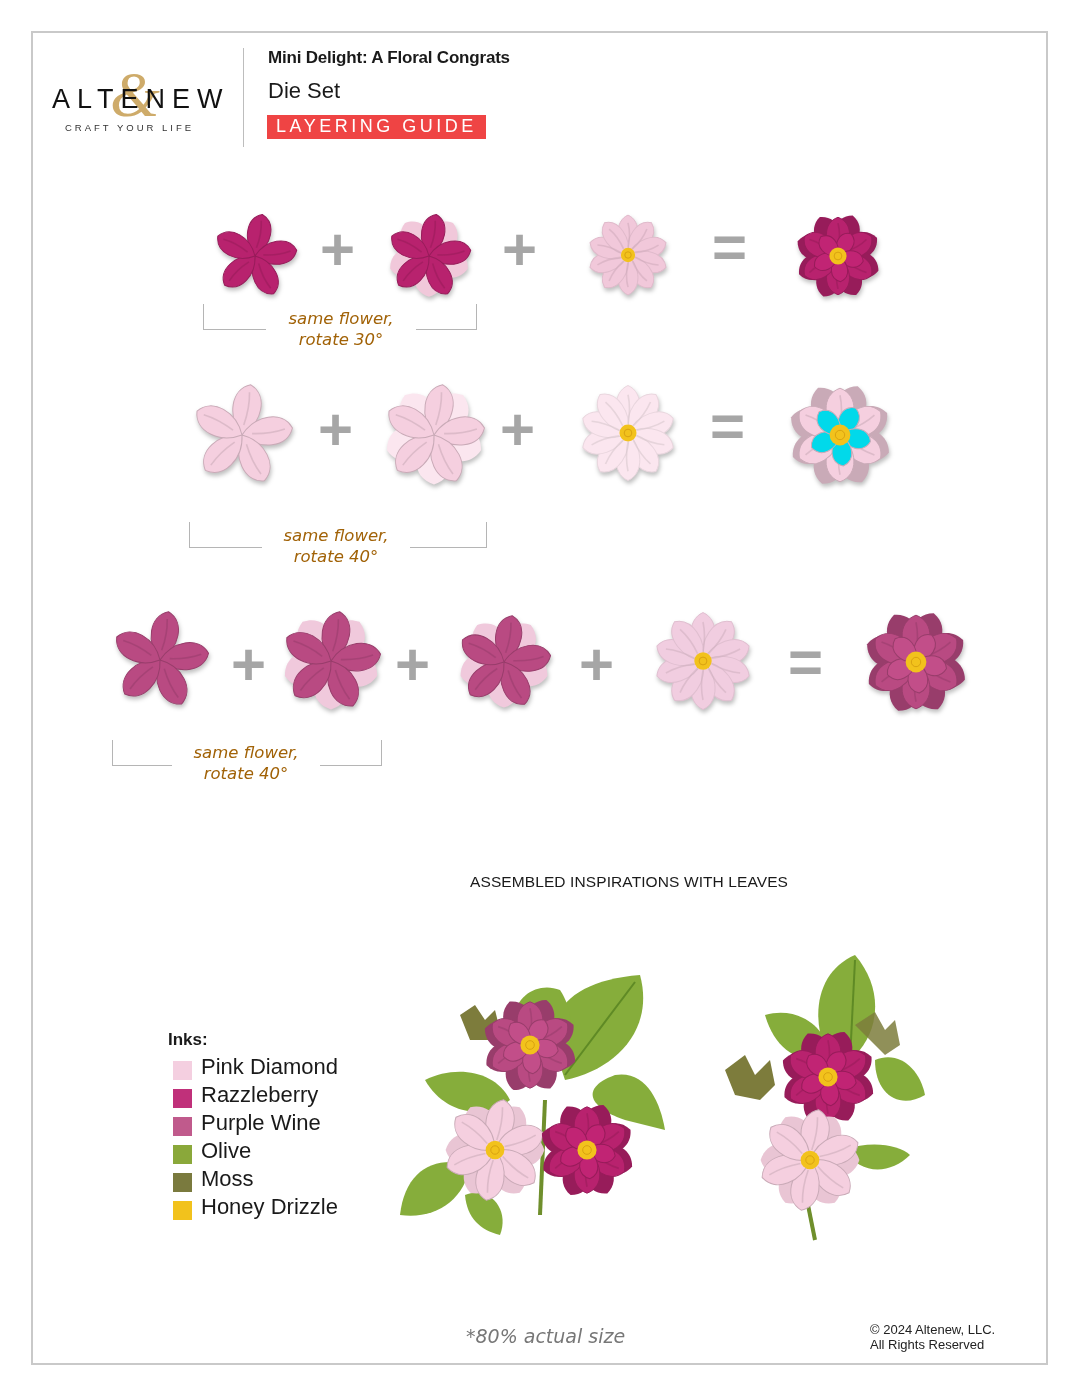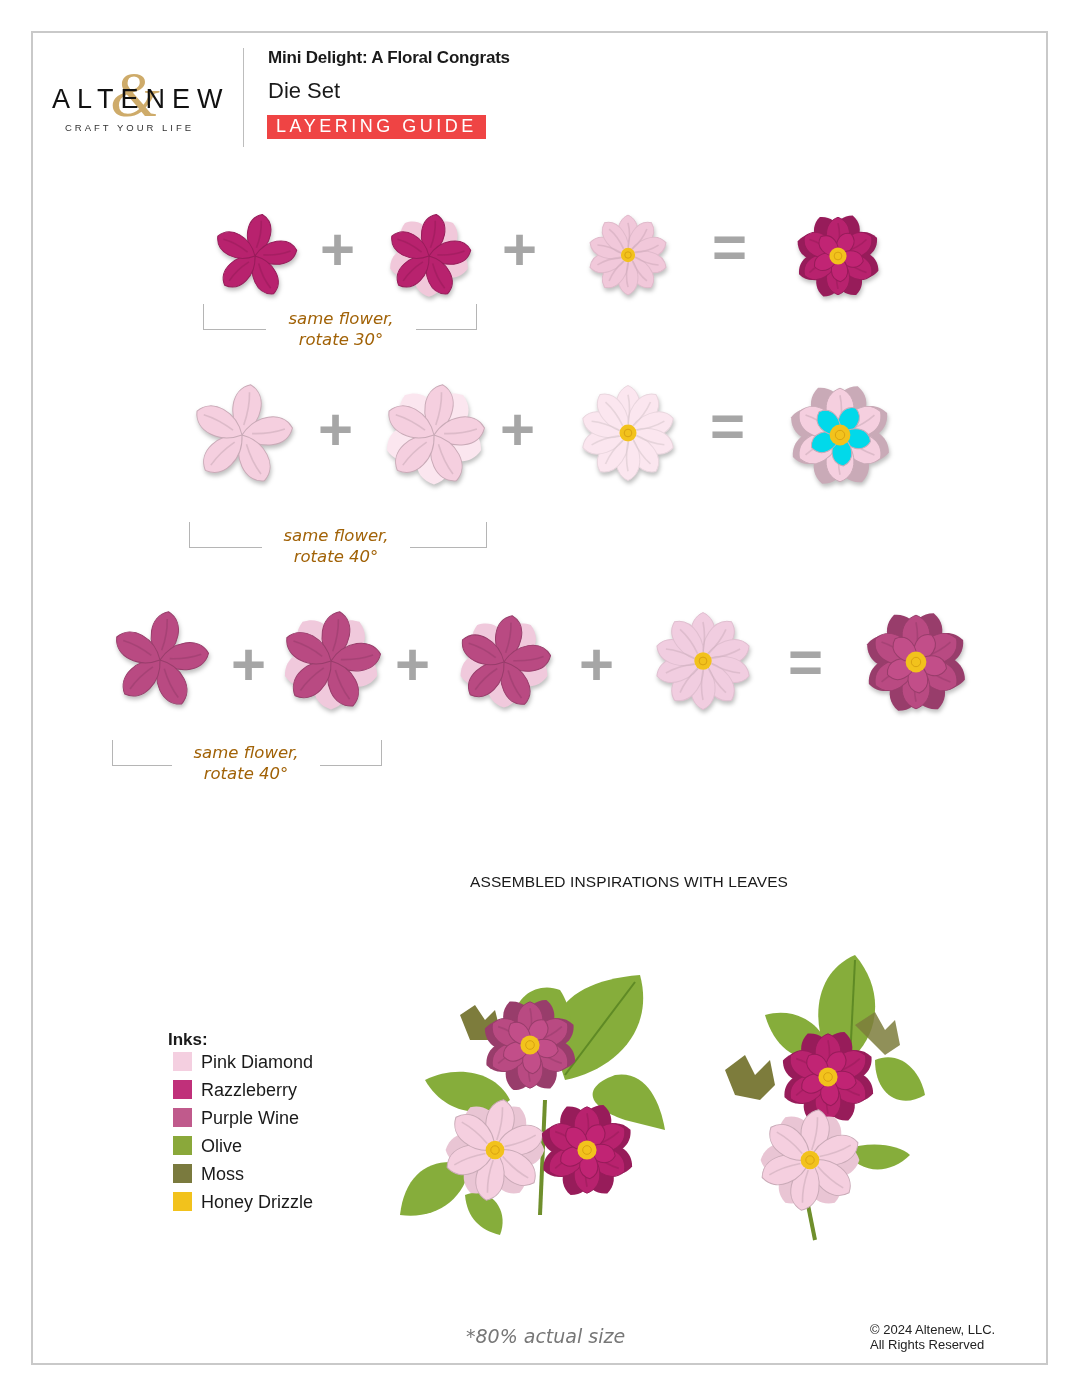--- a/index.html
+++ b/index.html
@@ -12,21 +12,21 @@
   .vdivider{position:absolute;left:243px;top:48px;width:1px;height:99px;background:#bdbdbd;}
   .title{position:absolute;left:268px;top:48px;font-size:17px;font-weight:bold;letter-spacing:-.2px;}
   .subtitle{position:absolute;left:268px;top:78px;font-size:22px;}
   .badge{position:absolute;left:267px;top:115px;background:#ef4444;color:#fff;font-size:18px;letter-spacing:3.5px;padding:1px 9px 2px 9px;}
   .op{position:absolute;color:#a6a6a6;font-size:60px;font-weight:bold;line-height:1;}
   .bracket{position:absolute;border:1.5px solid #b5b5b5;border-top:none;height:26px;box-sizing:border-box;}
   .note{position:absolute;font-style:italic;color:#a16207;font-size:16.5px;text-align:center;line-height:21px;font-family:"DejaVu Sans",sans-serif;font-weight:200;}
   .section{position:absolute;left:470px;top:873px;font-size:15.5px;font-weight:normal;letter-spacing:.1px;}
   .inks{position:absolute;left:168px;top:1030px;}
   .inks h4{margin:0 0 2px 0;font-size:17px;font-weight:bold;}
-  .ink{display:flex;align-items:flex-start;height:28px;font-size:18px;}
+  .ink{display:flex;align-items:flex-end;height:28px;font-size:22px;}
   .sw{width:19px;height:19px;margin:0 9px 0 5px;}
   .footnote{position:absolute;left:466px;top:1325px;font-style:italic;color:#777;font-size:19px;font-family:"DejaVu Sans",sans-serif;font-weight:200;}
   .copy{position:absolute;left:870px;top:1322px;width:170px;font-size:13px;text-align:left;line-height:15px;color:#222;}
   svg.fl{position:absolute;overflow:visible;}
 </style>
 </head>
 <body>
 
 <div class="frame"></div>
 

